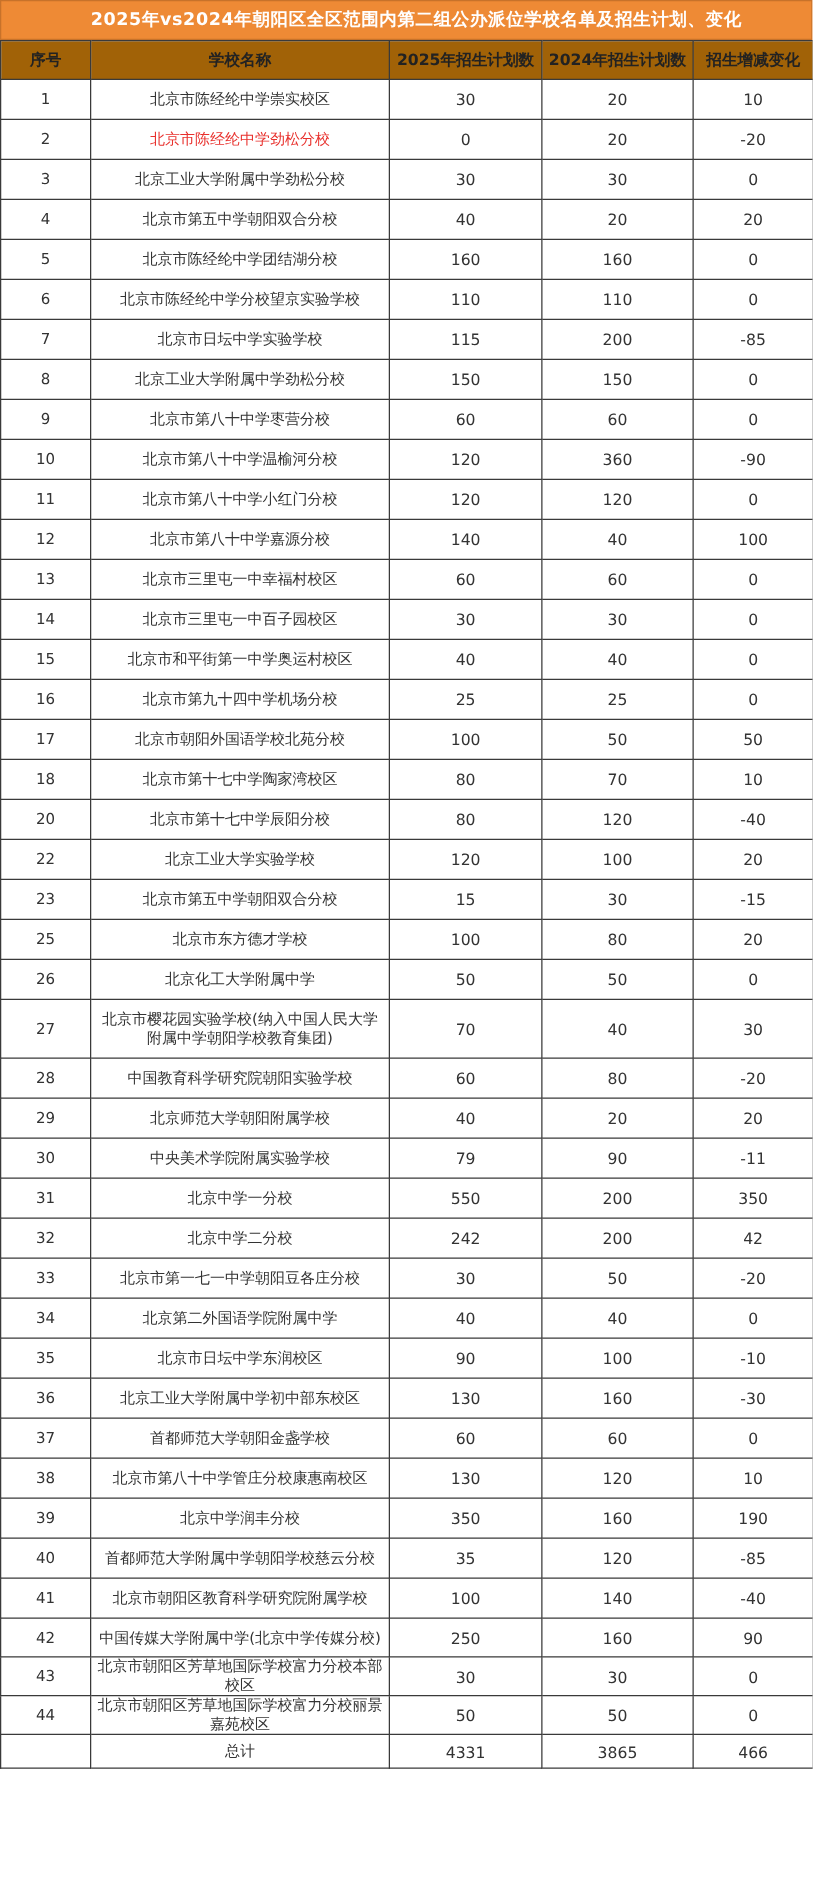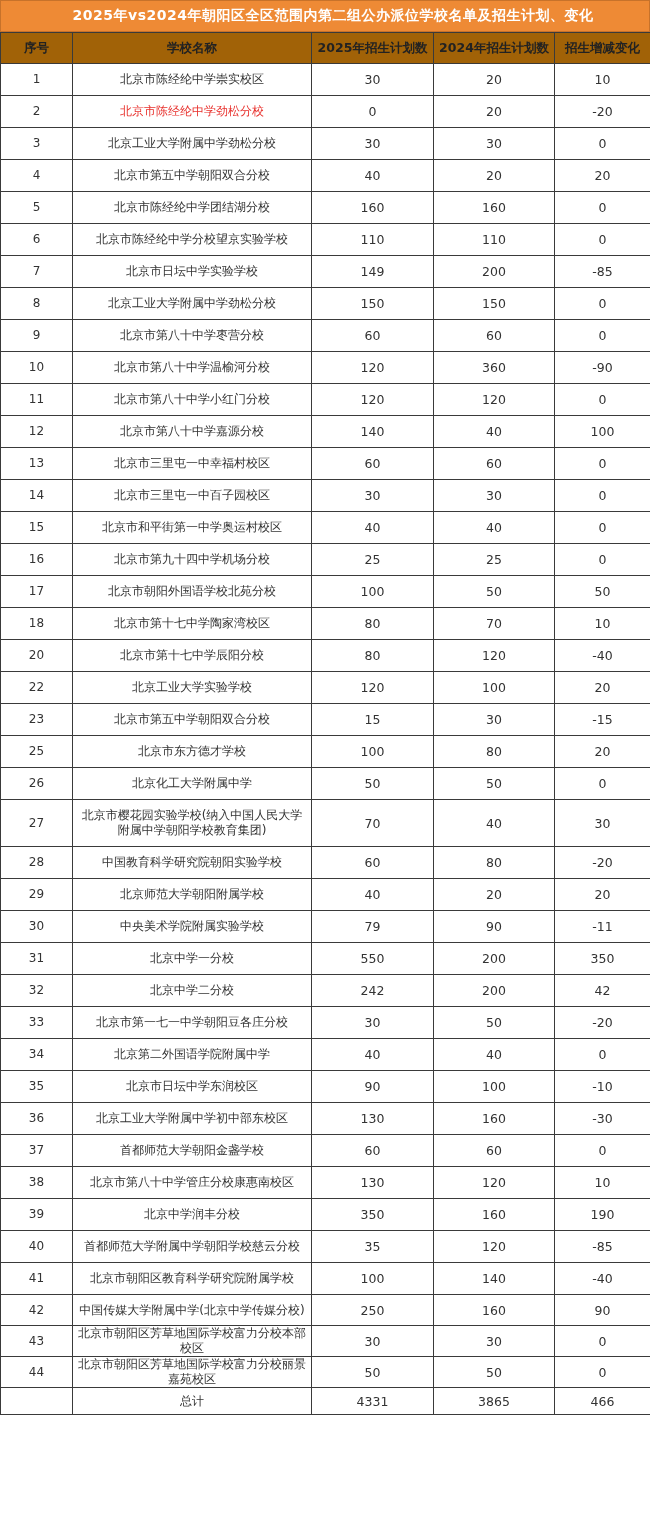--- a/index.html
+++ b/index.html
@@ -87,21 +87,21 @@
       <tr>
         <td>6</td>
         <td>北京市陈经纶中学分校望京实验学校</td>
         <td class="num">110</td>
         <td class="num">110</td>
         <td class="num">0</td>
       </tr>
       <tr>
         <td>7</td>
         <td>北京市日坛中学实验学校</td>
-        <td class="num">149</td>
+        <td class="num">115</td>
         <td class="num">200</td>
         <td class="num">-85</td>
       </tr>
       <tr>
         <td>8</td>
         <td>北京工业大学附属中学劲松分校</td>
         <td class="num">150</td>
         <td class="num">150</td>
         <td class="num">0</td>
       </tr>

